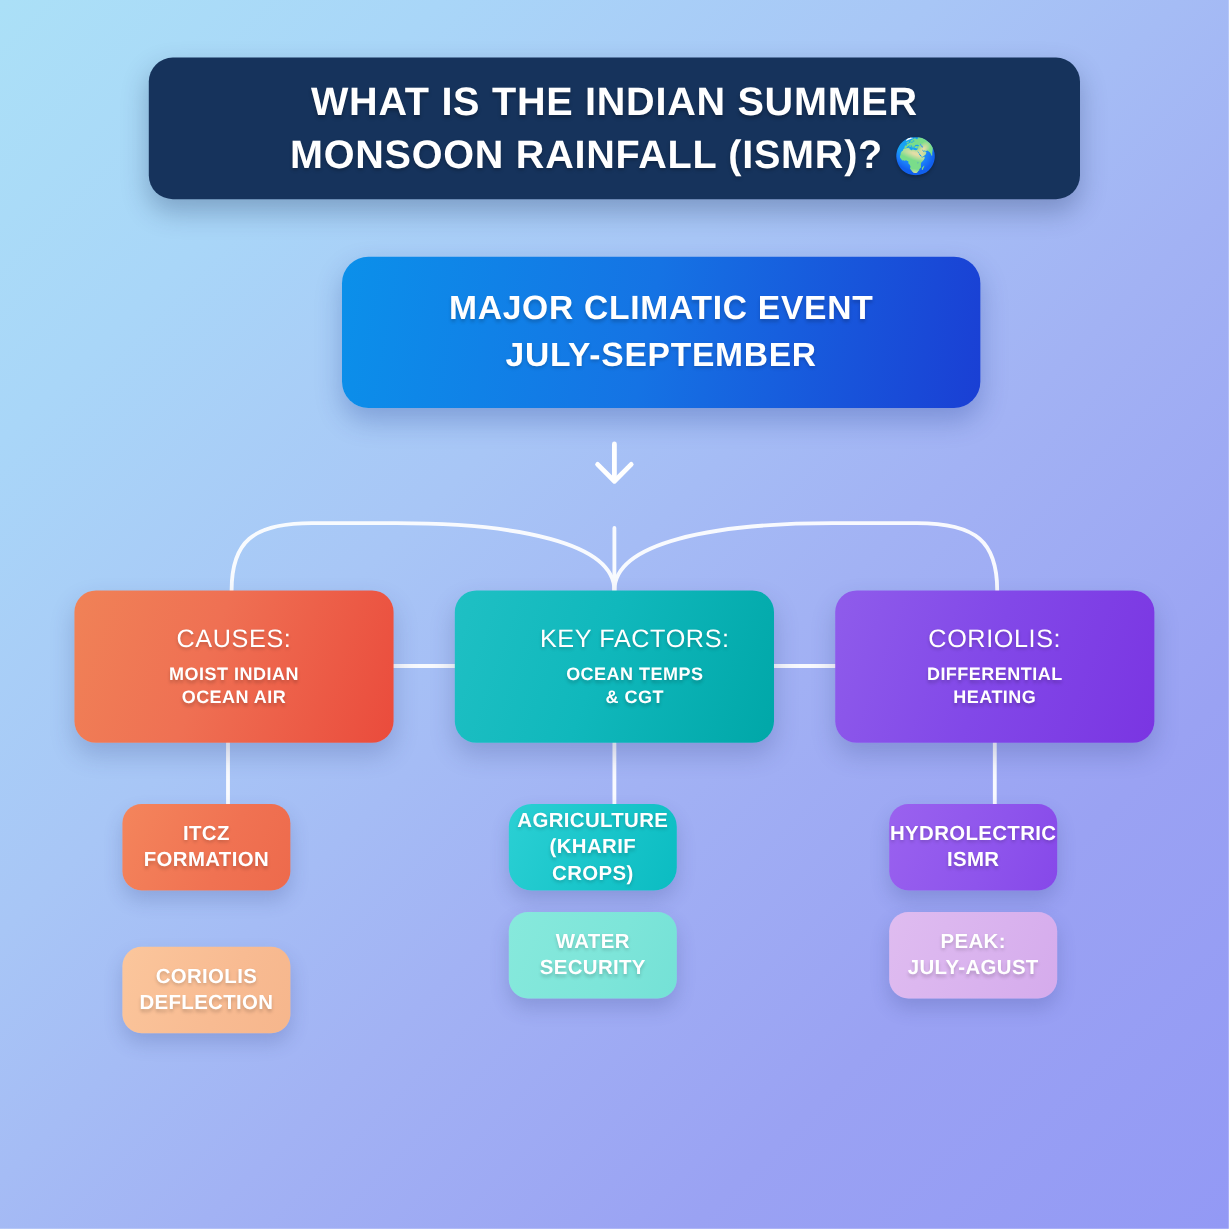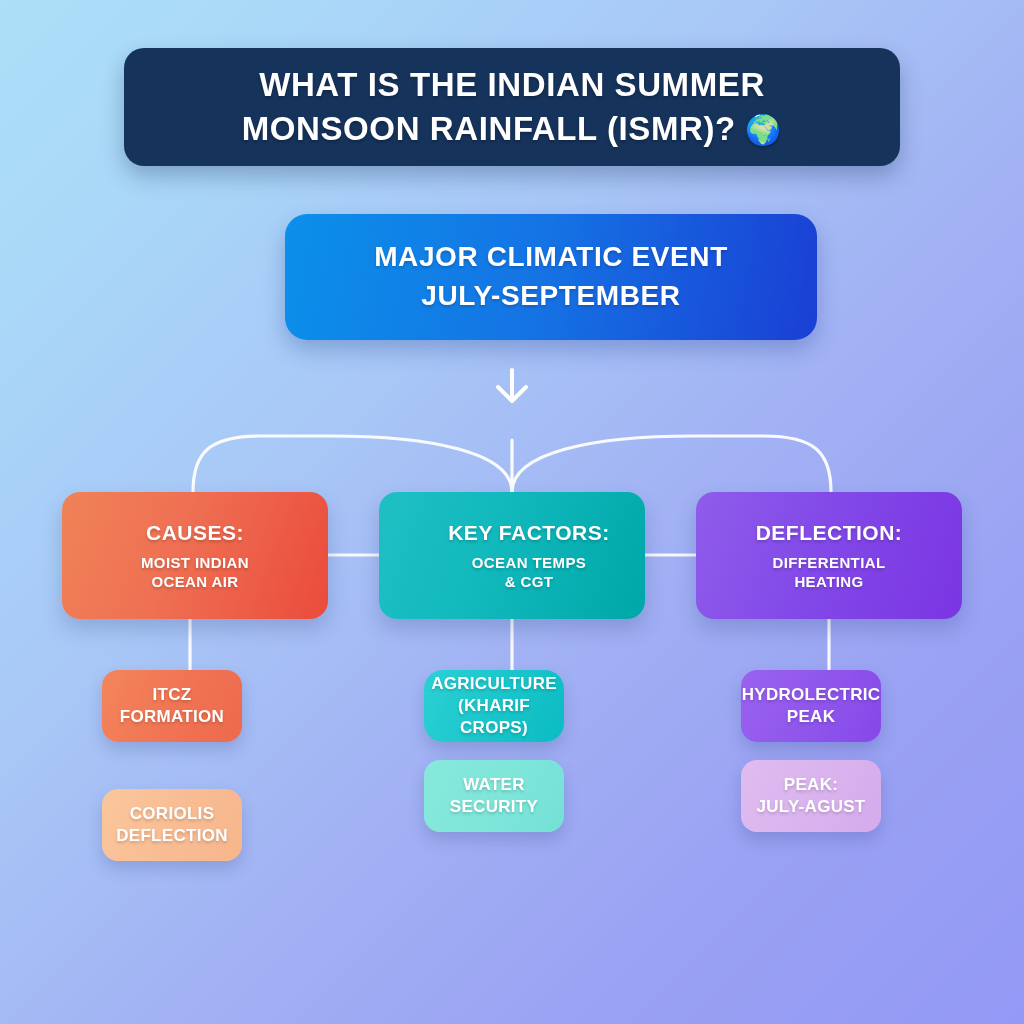--- a/index.html
+++ b/index.html
@@ -48,21 +48,21 @@
 
   
   .card{
     position:absolute; top:492px; width:266px; height:127px;
     border-radius:18px;
     box-shadow:0 10px 20px rgba(40,55,120,.22);
     display:flex; flex-direction:column; align-items:center; justify-content:center;
     text-align:center; padding:0 14px;
   }
   .card .hdr{
-    color:#fff; font-weight:bold; font-size:21px; letter-spacing:.5px;
+    color:#fff; font-weight:normal; font-size:21px; letter-spacing:.5px;
     line-height:1.25; margin-bottom:7px; text-shadow:0 2px 3px rgba(0,0,0,.20);
   }
   .card .bdy{
     color:#fff; font-weight:bold; font-size:15px; letter-spacing:.4px;
     line-height:1.27; text-shadow:0 2px 3px rgba(0,0,0,.20);
   }
   .card.c0{ left:62px;  background:linear-gradient(110deg,#f08257 0%,#ef7053 42%,#ea4b3c 100%); }
   .card.c1{ left:379px; background:linear-gradient(110deg,#1fc0c4 0%,#10b8bc 45%,#00a7a8 100%);padding-left:48px; }
   .card.c2{ left:696px; background:linear-gradient(110deg,#8f5ceb 0%,#8248e8 48%,#7a35e2 100%); }
 
@@ -142,21 +142,21 @@
 
   <div class="card c1">
     <div class="hdr">KEY FACTORS:</div>
     <div class="bdy">
       <span>OCEAN TEMPS</span><br>
       <span>&amp; CGT</span>
     </div>
   </div>
 
   <div class="card c2">
-    <div class="hdr">DEFLECTION:</div>
+    <div class="hdr">CORIOLIS:</div>
     <div class="bdy">
       <span>DIFFERENTIAL</span><br>
       <span>HEATING</span>
     </div>
   </div>
 
   <div class="pill col0 r1 p-orange">
     <span>
       <span>ITCZ</span><br>
       <span>FORMATION</span>
@@ -178,21 +178,21 @@
   <div class="pill col1 r2 p-mint">
     <span>
       <span>WATER</span><br>
       <span>SECURITY</span>
     </span>
   </div>
 
   <div class="pill col2 r1 p-purple">
     <span>
       <span>HYDROLECTRIC</span><br>
-      <span>PEAK</span>
+      <span>ISMR</span>
     </span>
   </div>
   <div class="pill col2 r2 p-lilac">
     <span>
       <span>PEAK:</span><br>
       <span>JULY-AGUST</span>
     </span>
   </div>
 
 </div>

